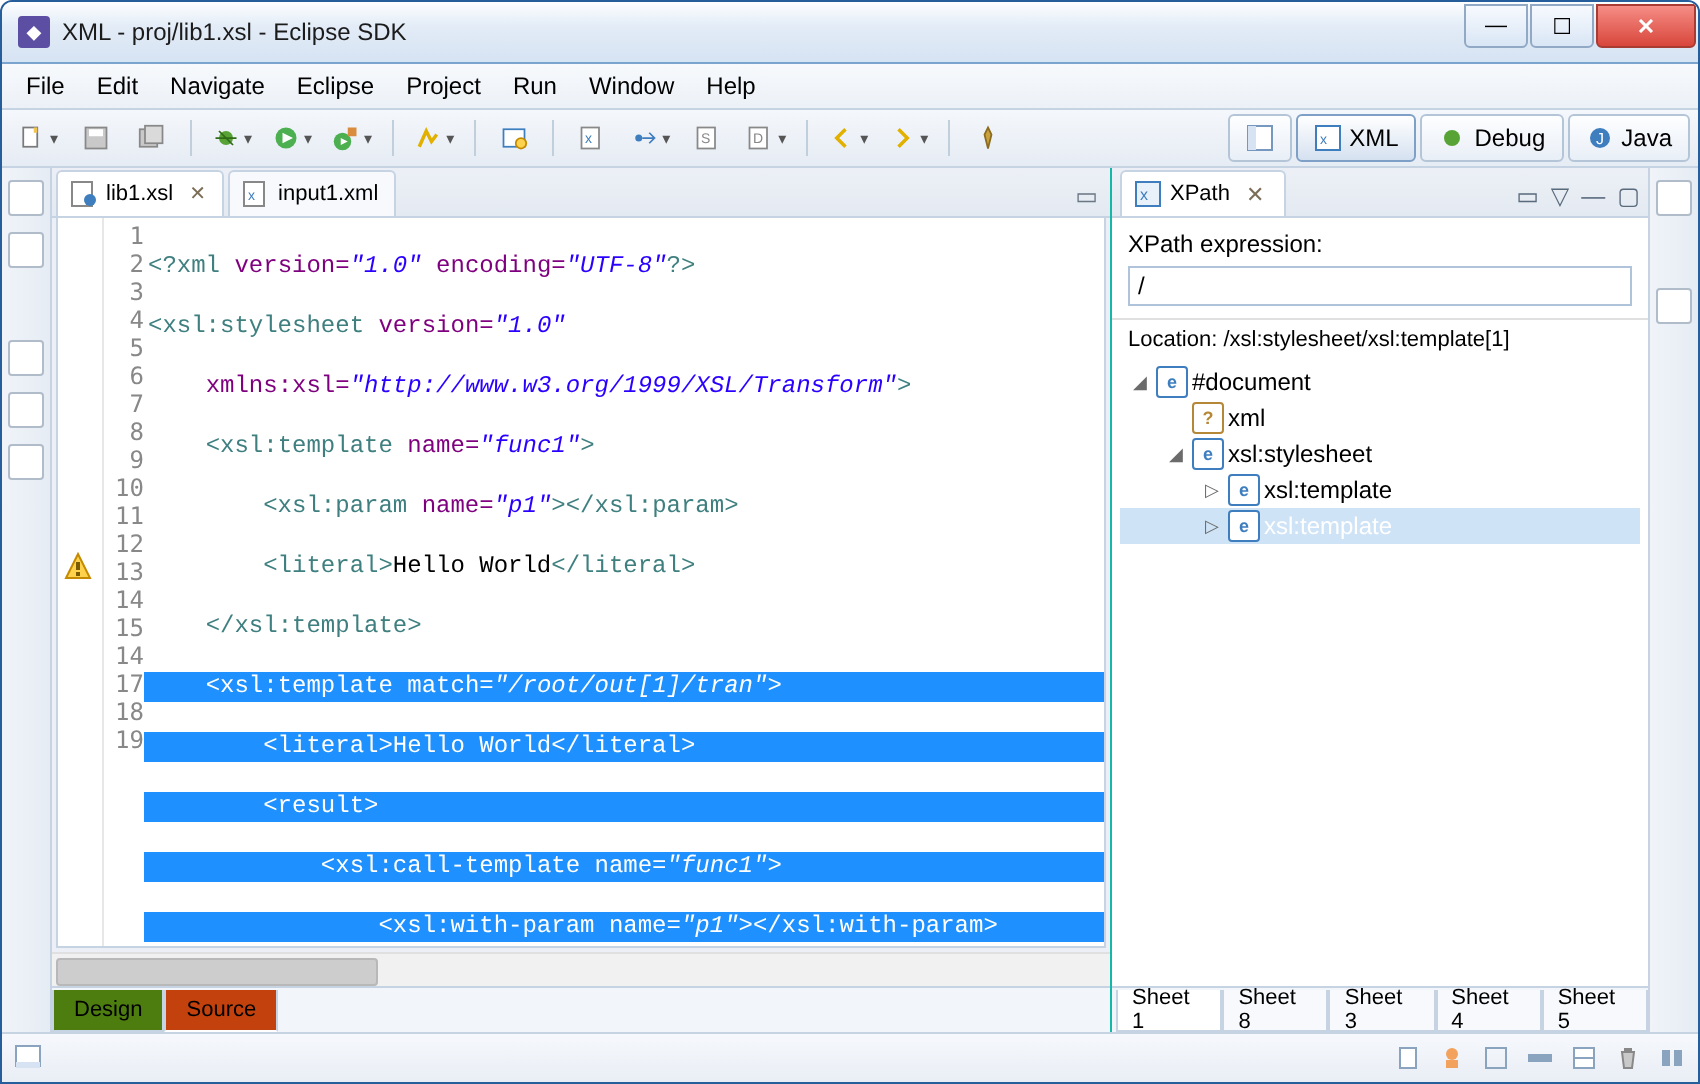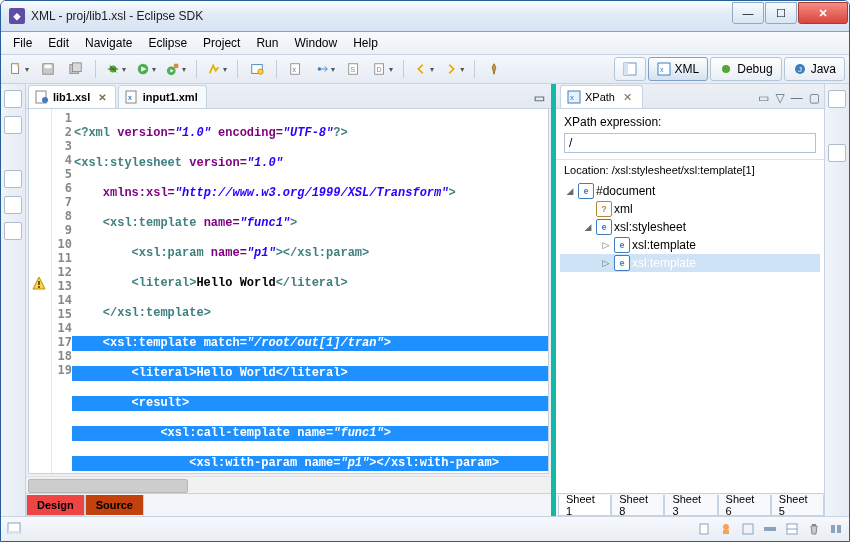--- a/index.html
+++ b/index.html
@@ -16,37 +16,37 @@
   .tbtn { min-width:18px; height:20px; padding:0 3px; display:flex; align-items:center; justify-content:center; border:1px solid transparent; border-radius:2px;}
   .tbtn.drop::after { content:"▾"; font-size:8px; margin-left:2px; color:#555;}
   .tsep { width:1px; height:18px; background:#C1CEDC; margin:0 4px;}
   .tglyph { width:14px; height:14px; display:inline-block;}
   .perspbar { margin-left:auto; display:flex; align-items:center; gap:2px;}
   .persp-pill { height:22px; padding:0 8px; display:flex; align-items:center; border:1px solid #B5C5D8; border-radius:3px; background:linear-gradient(#FDFEFF,#E9EFF7); gap:4px;}
   .persp-pill.active { background:linear-gradient(#FFFFFF,#D5E1F0); border-color:#7EA0C6;}
   .body { flex:1; display:flex; background:#ECF0F6; min-height:0;}
   .leftbar { width:24px; border-right:1px solid #C6D3E3; background:linear-gradient(90deg,#F0F4F9,#E6ECF4); display:flex; flex-direction:column; align-items:center; gap:8px; padding-top:6px;}
   .leftglyph { width:16px; height:16px; border:1px solid #B1BCCB; border-radius:2px; background:#fff;}
-  .center { flex:1; display:flex; flex-direction:column; border-right:5px solid #14b8a6; min-width:0;font-weight:bold;}
+  .center { flex:1; display:flex; flex-direction:column; border-right:1px solid #14b8a6; min-width:0;}
   .tabstrip { height:24px; display:flex; align-items:flex-end; padding-left:2px; background:linear-gradient(#ECF0F6,#E4EAF2); border-bottom:1px solid #C6D3E3; position:relative;}
   .edtab { height:22px; padding:0 8px 0 6px; display:flex; align-items:center; gap:4px; border:1px solid #C6D3E3; border-bottom:none; background:#F7F9FC; margin-right:2px; border-radius:3px 3px 0 0; font-size:11px;}
   .edtab.active { background:#fff; }
   .edtab .x { font-size:10px; color:#7B6D56; margin-left:4px;}
   .editor-wrap { flex:1; display:flex; background:#fff; border:1px solid #C6D3E3; border-top:none; margin:0 2px 2px 2px; min-height:0;}
   .lines { width:20px; text-align:right; color:#888; font-family:Consolas,monospace; font-size:12px; padding-top:2px; background:#fff;}
   .code { flex:1; font-family:Consolas,"Courier New",monospace; font-size:12px; line-height:15px; padding:2px 0 0 0; position:relative; overflow:hidden; white-space:pre;}
   .codeline { height:15px; padding-left:2px;}
   .sel { background:#1E90FF; color:#fff;}
   .sel .kw, .sel .attr, .sel .str, .sel .el { color:#fff !important;}
   .el { color:#3F7F7F;margin-top:44px;}
   .attr { color:#7F007F;text-align:right;}
   .str { color:#2A00FF; font-style:italic;}
   .txt { color:#000;}
   .bottom-tabs { height:22px; border-top:1px solid #C6D3E3; background:#F2F5FA; display:flex; align-items:center;}
-  .btab { height:20px; padding:0 10px; border:1px solid #C6D3E3; border-top:none; background:#ef4444; font-size:11px; display:flex; align-items:center;}
+  .btab { height:20px; padding:0 10px; border:1px solid #C6D3E3; border-top:none; background:#4d7c0f; font-size:11px; display:flex; align-items:center;}
   .btab.active { background:#c2410c; border-bottom-color:#fff;}
   .right { width:268px; display:flex; flex-direction:column; background:#fff;}
   .rightbar { width:24px; border-left:1px solid #C6D3E3; background:linear-gradient(90deg,#F0F4F9,#E6ECF4); display:flex; flex-direction:column; align-items:center; gap:8px; padding-top:6px;}
   .view-tabstrip { height:24px; display:flex; align-items:flex-end; padding:0 4px; background:linear-gradient(#ECF0F6,#E4EAF2); border-bottom:1px solid #C6D3E3;}
   .view-tab { height:22px; padding:0 10px 0 6px; border:1px solid #C6D3E3; border-bottom:none; border-radius:3px 3px 0 0; background:#fff; display:flex; align-items:center; gap:4px; font-size:11px;}
   .view-tools { margin-left:auto; display:flex; gap:6px; align-items:center; padding-bottom:3px; color:#5B6B7E;}
   .xpath-body { padding:6px 8px; border-bottom:1px solid #E0E0E0;}
   .xpath-input { width:100%; height:20px; border:1px solid #AFC3DA; padding:1px 4px; font-family:inherit; font-size:12px; box-sizing:border-box;}
   .loc { padding:4px 8px; font-size:11px;}
   .tree { padding:2px 4px; flex:1; overflow:auto; font-size:12px;}
@@ -365,21 +365,21 @@
         <div class="tree-row sel" style="padding-left:40px">
           <span class="tw">▷</span>
           <span class="ticon">e</span>
           <span>xsl:template</span>
         </div>
       </div>
       <div class="sheets">
         <div class="sheet active">Sheet 1</div>
         <div class="sheet">Sheet 8</div>
         <div class="sheet">Sheet 3</div>
-        <div class="sheet">Sheet 6</div>
+        <div class="sheet">Sheet 4</div>
         <div class="sheet">Sheet 5</div>
       </div>
     </div>
 
     <div class="rightbar">
       <div class="leftglyph"></div>
       <div style="height:20px"></div>
       <div class="leftglyph"></div>
     </div>
   </div>

